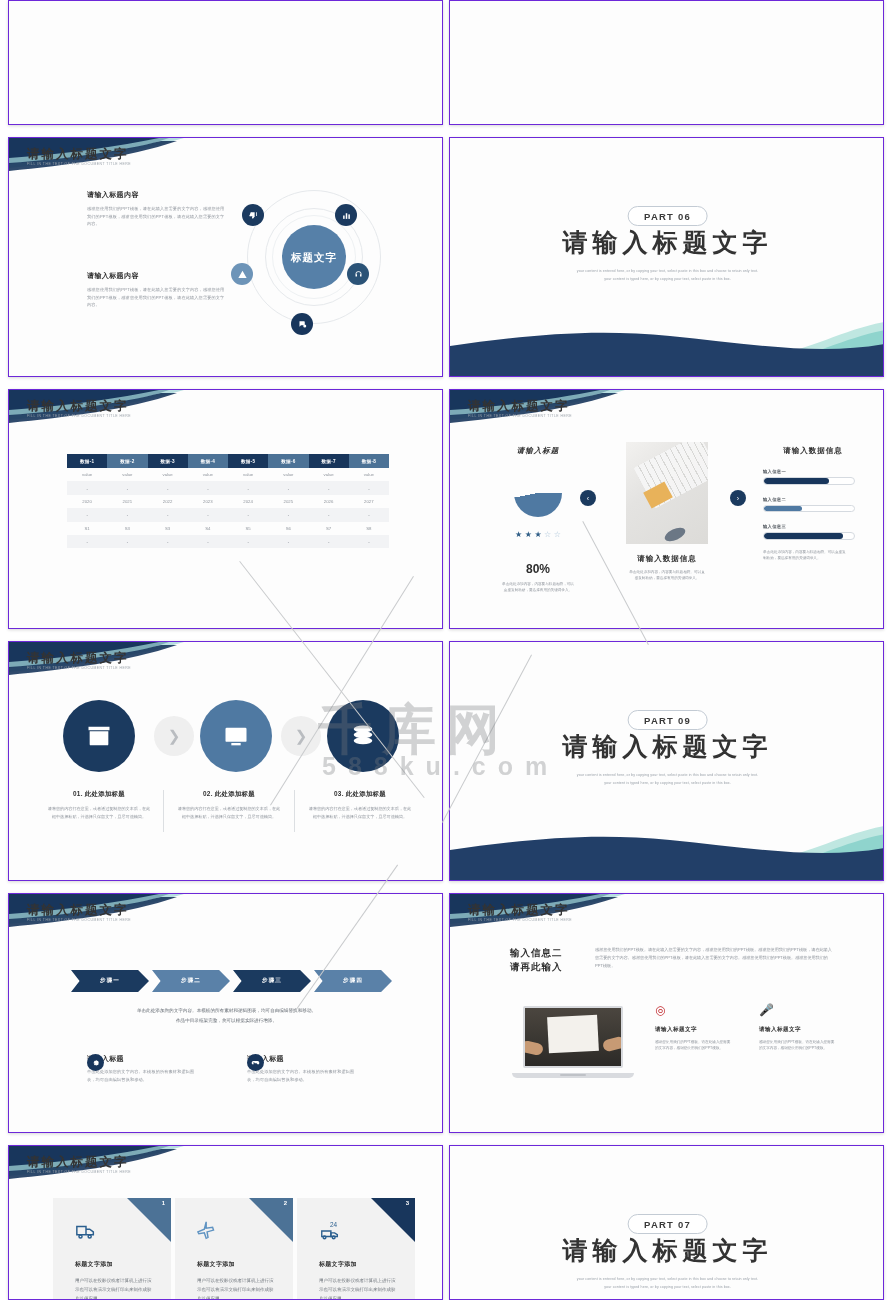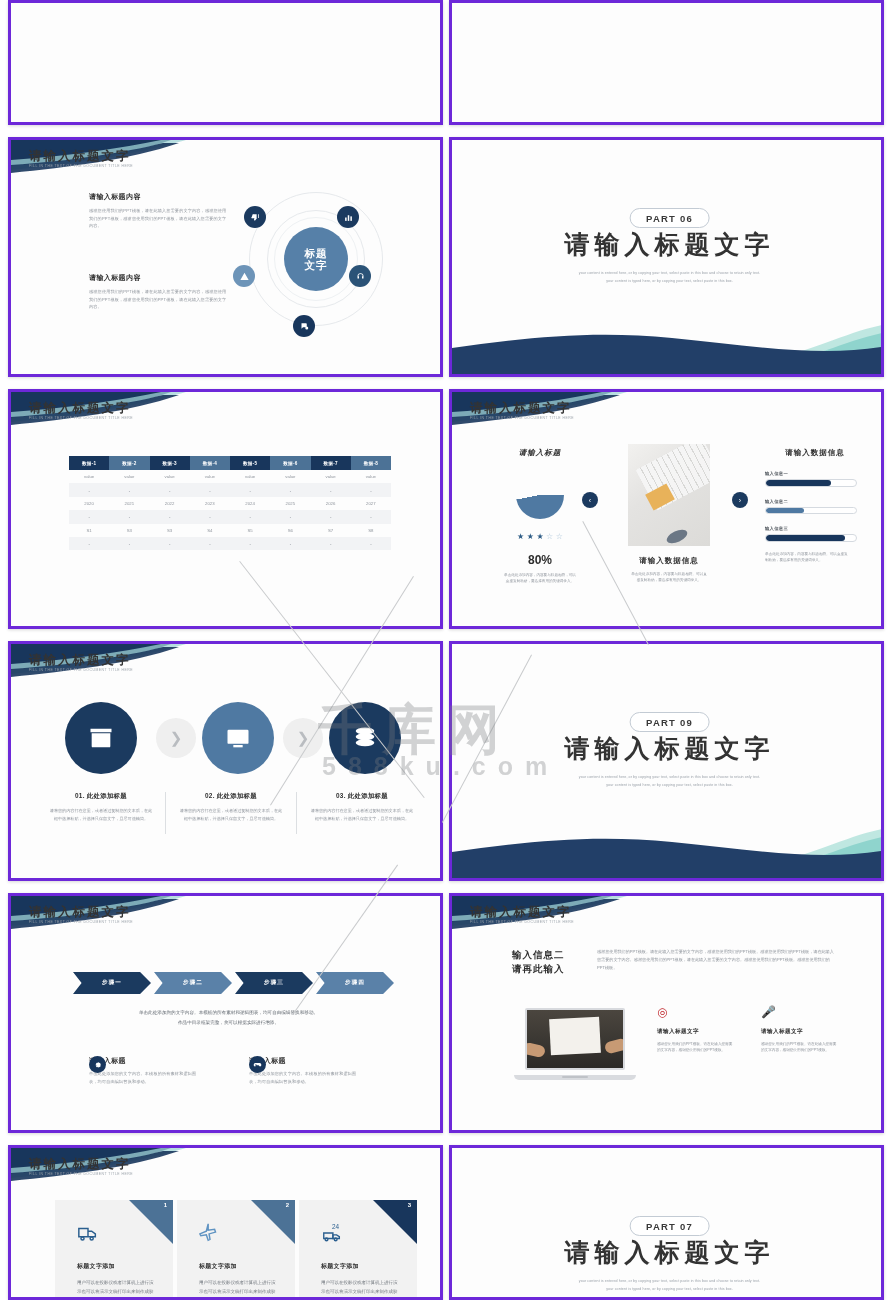--- a/index.html
+++ b/index.html
@@ -12,21 +12,21 @@
   .deck{
     position:absolute;left:8px;top:0;
     width:876px;
     display:grid;
     grid-template-columns:435px 435px;
     column-gap:6px;row-gap:12px;
   }
   .slide{
     position:relative;background:#fdfdfd;height:240px;overflow:hidden;
     box-shadow:0 1px 3px rgba(0,0,0,.16);
-    border:3px solid #6d28d9;
+    border:1px solid #6d28d9;
   }
   .slide.cut-top{height:125px;}
   .slide.cut-bottom{height:155px;}
   .slide.cut-top > .inner{position:absolute;left:0;bottom:0;width:435px;height:240px;}
   .slide.cut-bottom > .inner{position:absolute;left:0;top:0;width:435px;height:240px;}
   .inner{position:relative;width:435px;height:240px;}
 
   
   .hdr{position:absolute;left:0;top:0;width:435px;height:36px;overflow:hidden;}
   .hdr svg{display:block;}
@@ -39,21 +39,21 @@
   .tiny{font-size:3.6px;line-height:1.8;color:#8b9199;}
 
   
   .s3-col{position:absolute;left:78px;width:140px;}
   .ring-wrap{position:absolute;left:238px;top:52px;width:134px;height:134px;}
   .ring{position:absolute;border-radius:50%;border:1px solid #e6e9ec;}
   .ring.r1{left:0;top:0;width:134px;height:134px;}
   .ring.r2{left:18px;top:18px;width:98px;height:98px;}
   .ring.r3{left:25px;top:25px;width:84px;height:84px;border-color:#eef1f3;}
   .hub{position:absolute;left:35px;top:35px;width:64px;height:64px;border-radius:50%;
-       background:#5680a8;display:flex;flex-direction:column;align-items:center;justify-content:center;
+       background:#5680a8;display:flex;flex-direction:row;align-items:center;justify-content:center;
        color:#fff;font-weight:700;font-size:10.5px;line-height:1.15;letter-spacing:1px;}
   .node{position:absolute;width:22px;height:22px;border-radius:50%;display:flex;align-items:center;justify-content:center;}
   .n-top{left:-5px;top:14px;background:#1b3a5f;}
   .n-tr{left:88px;top:14px;background:#1b3a5f;}
   .n-l{left:-16px;top:73px;background:#6d94b8;}
   .n-r{left:100px;top:73px;background:#2b5377;}
   .n-b{left:44px;top:123px;background:#18365c;}
 
   
   .part-badge{position:absolute;left:50%;transform:translateX(-50%);top:68px;
@@ -351,21 +351,21 @@
           <div class="donut"></div>
             <div class="donut-notch"></div>
         </div>
         <div class="stars" style="margin-top:14px">
           <span>★</span>
             <span>★</span>
             <span>★</span>
           <span class="off">☆</span>
             <span class="off">☆</span>
         </div>
-        <div style="font-size:12px;font-weight:700;color:#2d2d2d;margin-top:12px">80%</div>
+        <div style="font-size:12px;font-weight:700;color:#2d2d2d;margin-top:23px">80%</div>
         <div class="tiny" style="margin-top:5px;padding:0 13px">单击此处添加内容，内容要与标题相符，可以直接复制粘贴，要选择有用的关键词录入。</div>
       </div>
 
       <div class="navc" style="left:130px;top:100px">‹</div>
 
       <div class="photo2">
         <div class="desk"></div>
           <div class="kbd"></div>
           <div class="note"></div>
           <div class="mouse"></div>

